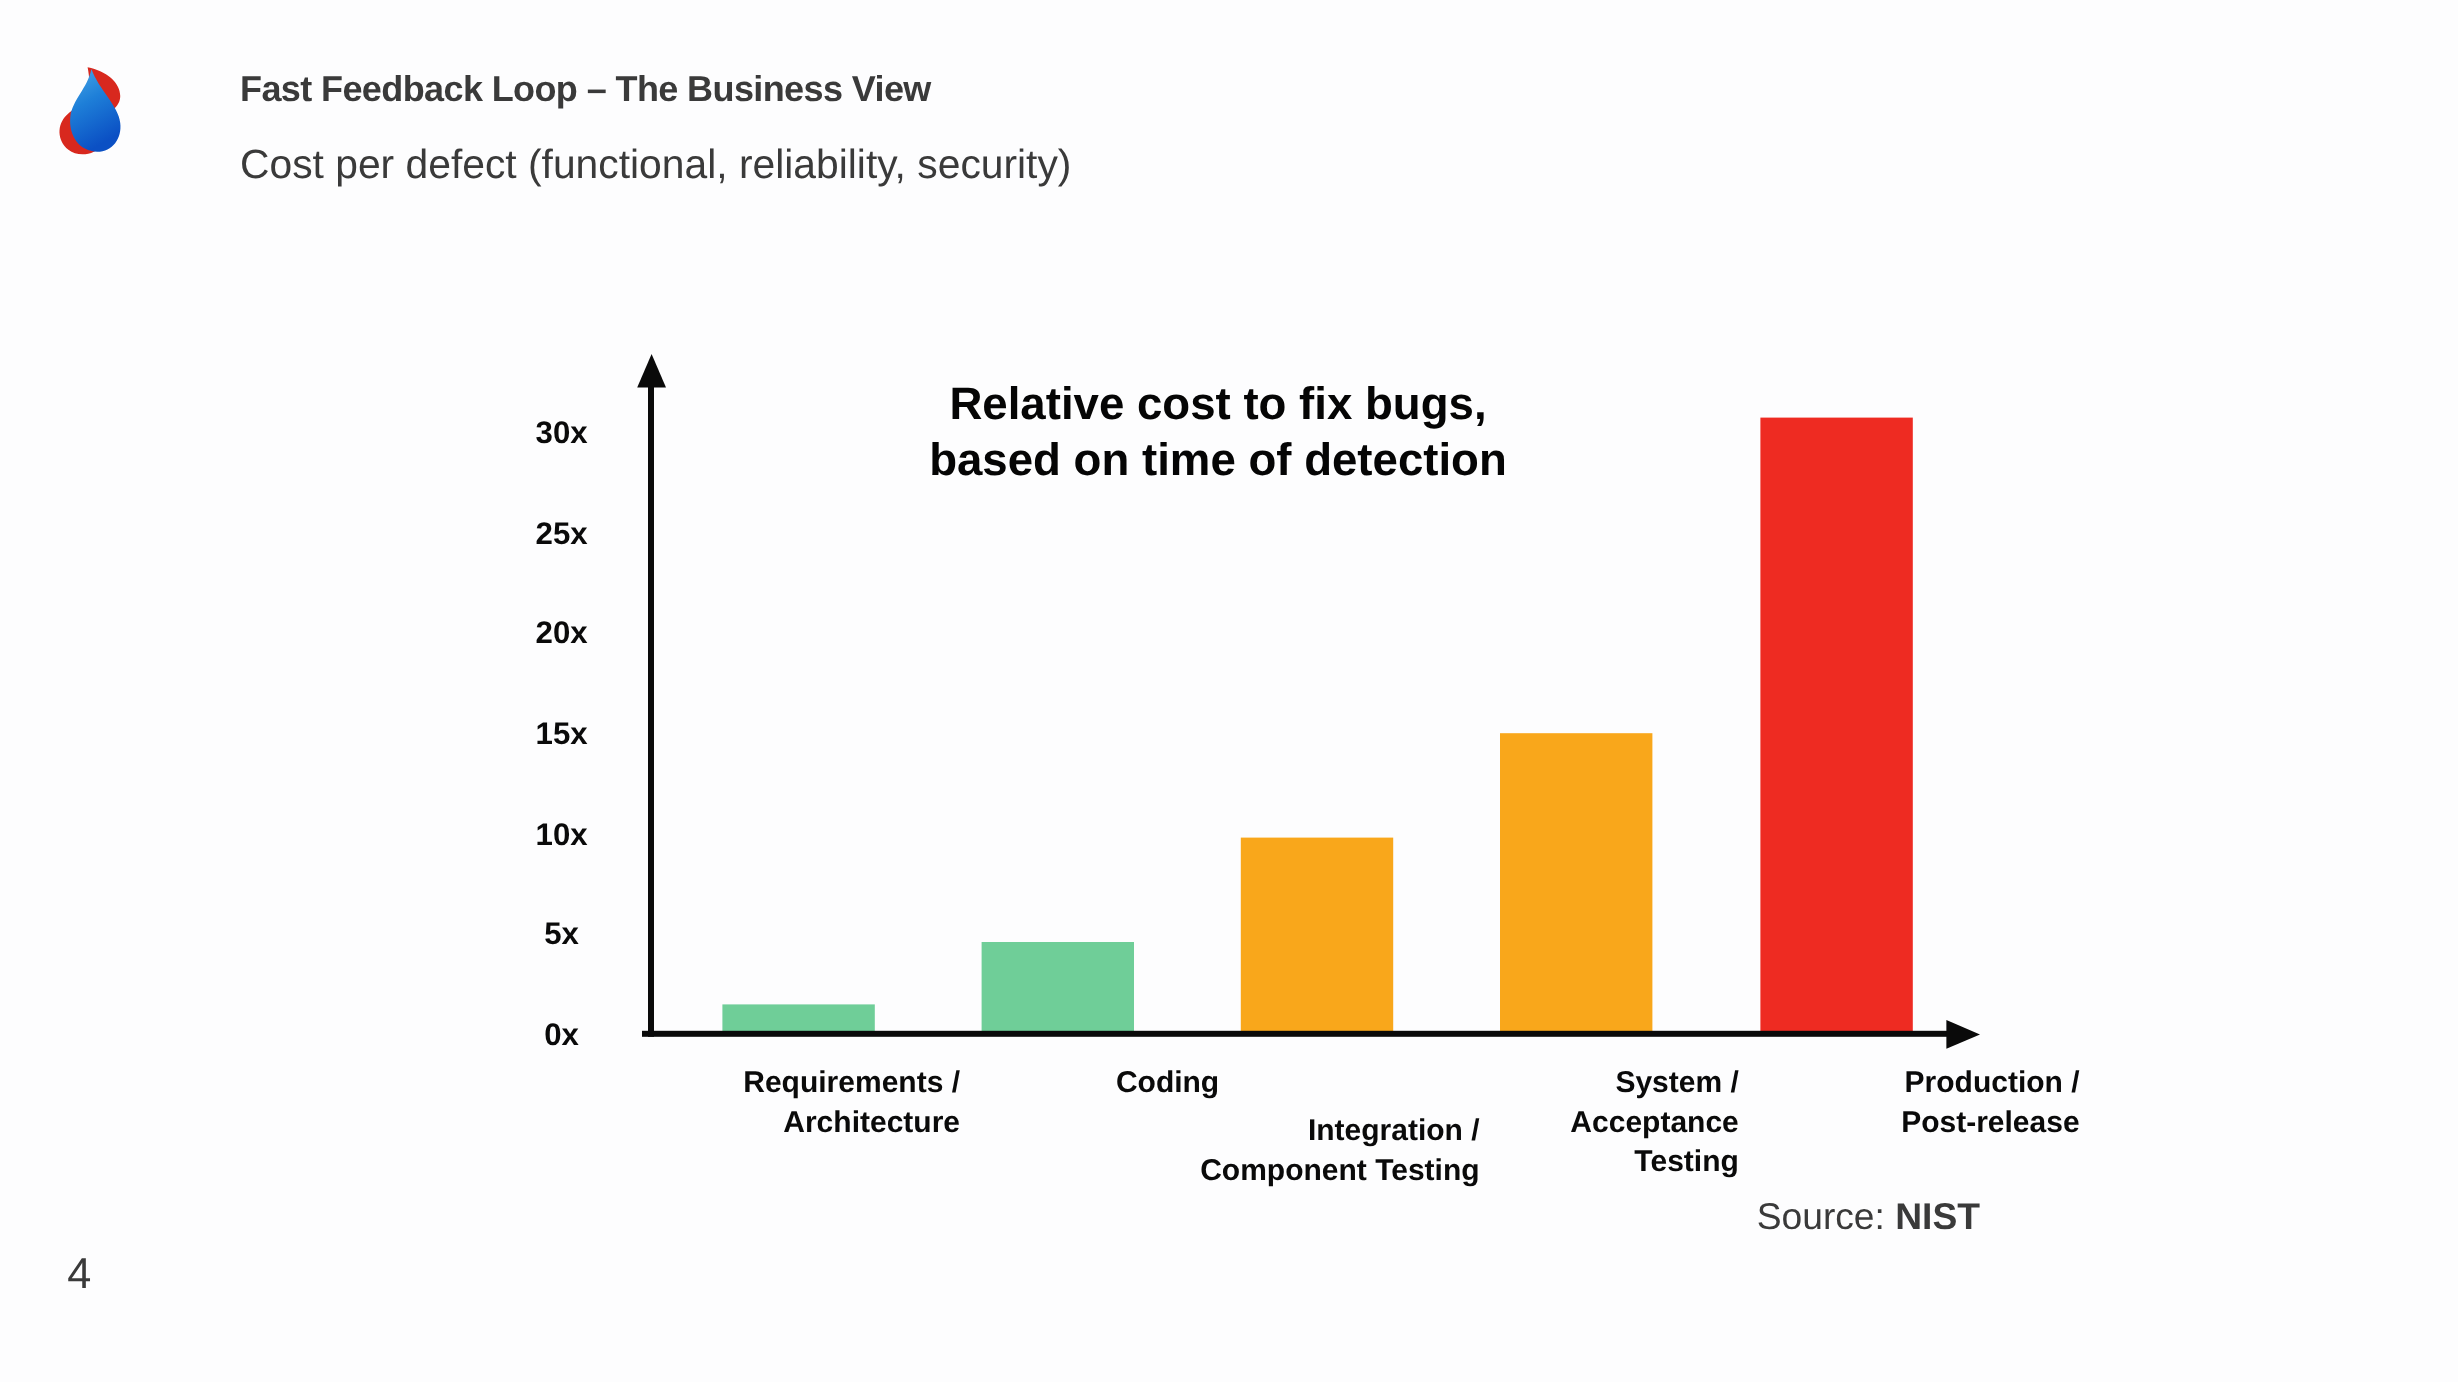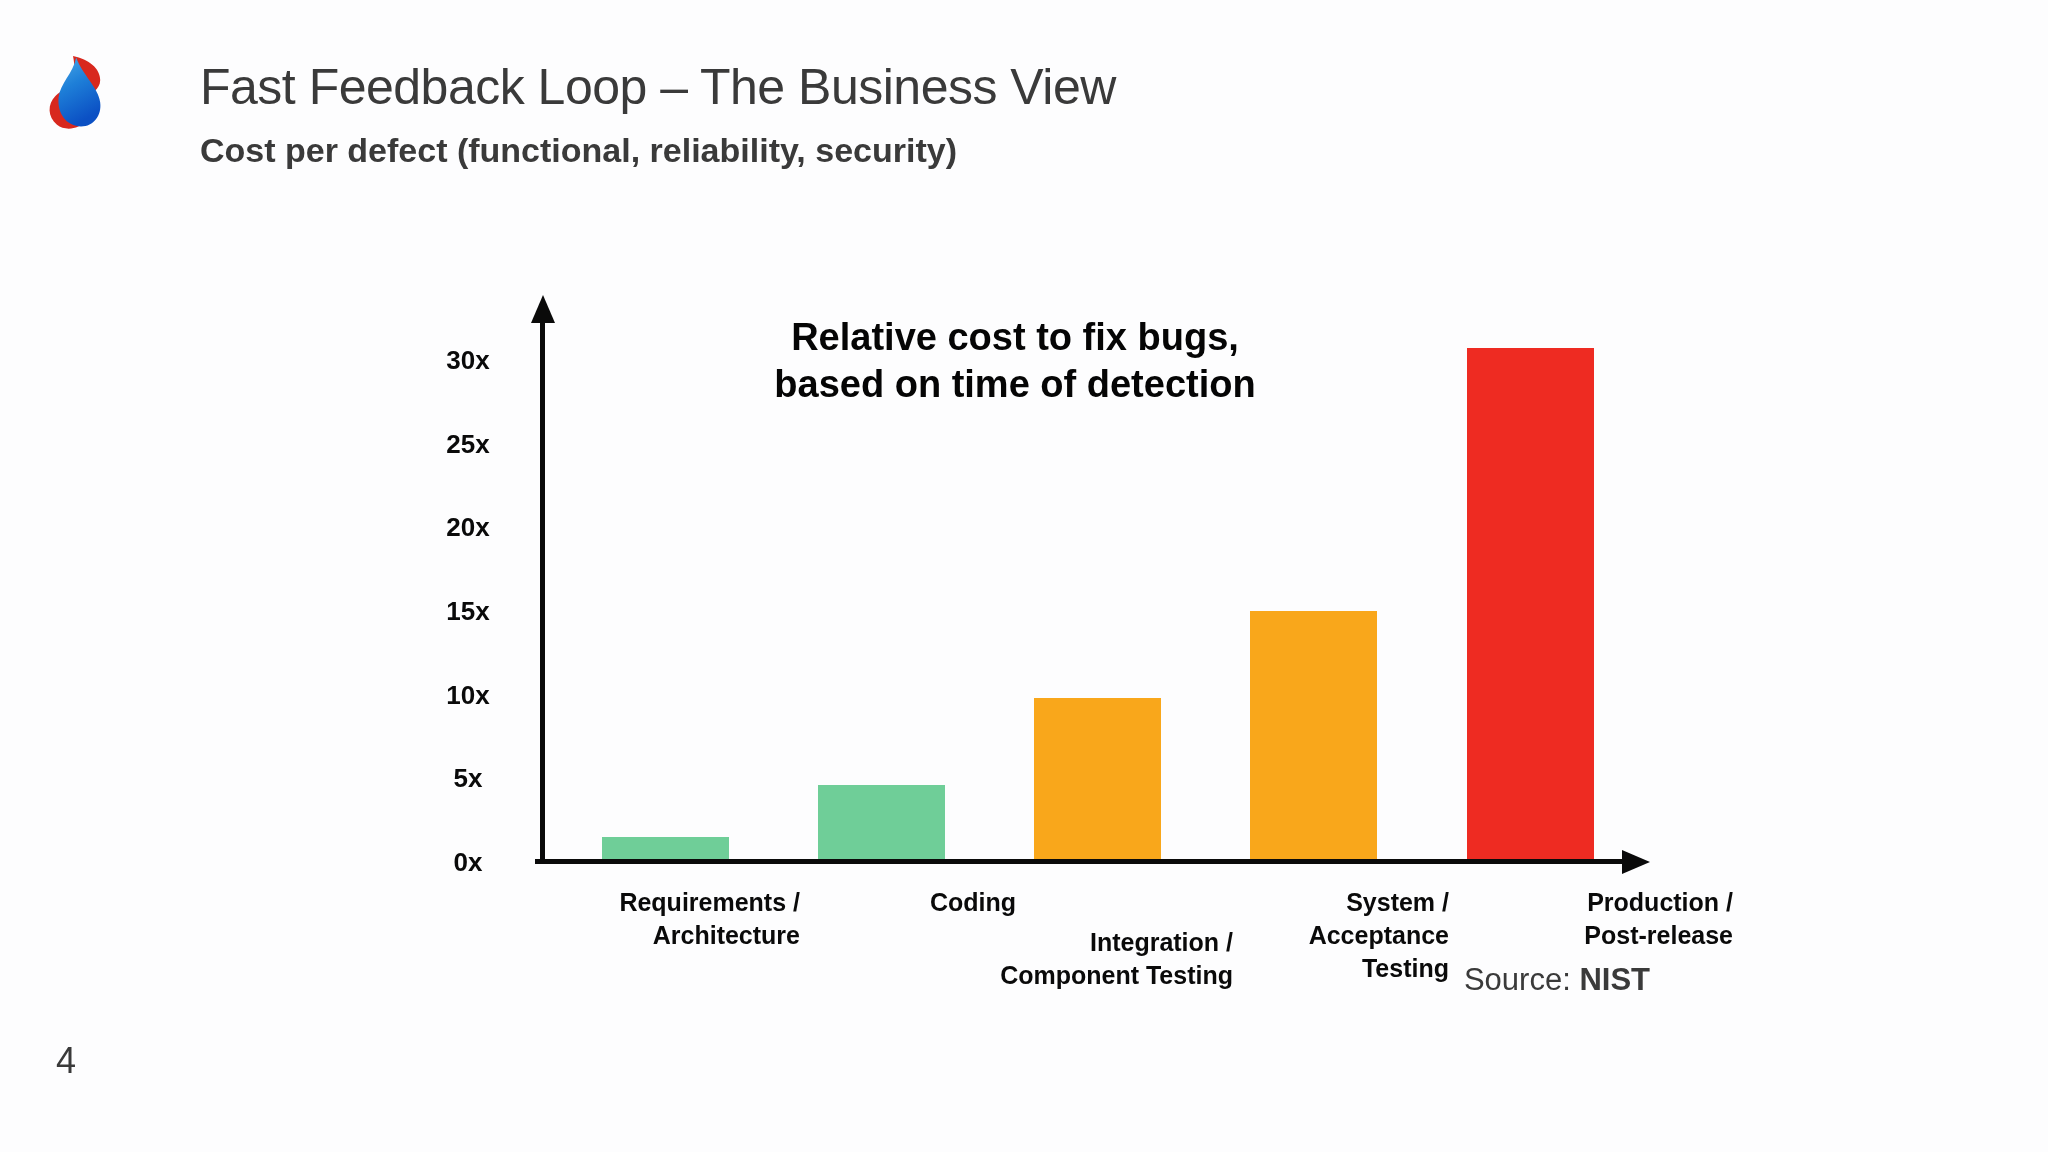--- a/index.html
+++ b/index.html
@@ -5,22 +5,22 @@
   html,body{margin:0;padding:0;background:#fdfdfe;}
   .slide{
     position:relative;width:2048px;height:1152px;overflow:hidden;
     background:#fdfdfe;
     font-family:"Liberation Sans","DejaVu Sans",sans-serif;
     color:#3a3a3a;
   }
   
   .logo{position:absolute;left:33px;top:54px;width:80px;height:84px;}
   .hdr{position:absolute;left:200px;top:58px;}
-  .title{font-size:50px;font-weight:normal;color:#3a3a3a;letter-spacing:-0.5px;white-space:nowrap;text-align:right;}
-  .subtitle{margin-top:15px;font-size:34px;font-weight:bold;color:#3a3a3a;white-space:nowrap;}
+  .title{font-size:30px;font-weight:bold;color:#3a3a3a;letter-spacing:-0.5px;white-space:nowrap;}
+  .subtitle{margin-top:26px;font-size:34px;font-weight:normal;color:#3a3a3a;white-space:nowrap;}
   
   .chart{position:absolute;left:0;top:0;width:2048px;height:1152px;}
   .chart-title{
     position:absolute;left:715px;top:314px;width:600px;
     text-align:center;font-size:38px;line-height:47px;font-weight:bold;color:#050505;
     letter-spacing:0px;
   }
   .yaxis{position:absolute;left:540px;top:310px;width:5px;height:554px;background:#0a0a0a;}
   .yarrow{
     position:absolute;left:531px;top:295px;width:0;height:0;
@@ -37,21 +37,21 @@
     position:absolute;width:120px;left:408px;text-align:center;
     font-size:26px;line-height:32px;font-weight:bold;color:#0a0a0a;
   }
   .bar{position:absolute;z-index:2;}
   .xcat{
     position:absolute;width:270px;top:886px;text-align:right;
     font-size:25px;line-height:33px;font-weight:bold;color:#0a0a0a;
     white-space:pre-line;
   }
   .source{
-    position:absolute;top:962px;right:398px;font-size:31px;color:#3a3a3a;white-space:nowrap;
+    position:absolute;top:996px;right:398px;font-size:31px;color:#3a3a3a;white-space:nowrap;
   }
   .source .src-name{font-weight:bold;}
   .pagenum{position:absolute;left:56px;top:1040px;font-size:36px;color:#3a3a3a;}
 </style>
 </head>
 <body>
 
 <div class="slide">
 
   <svg class="logo" viewBox="0 0 100 100" aria-hidden="true">

